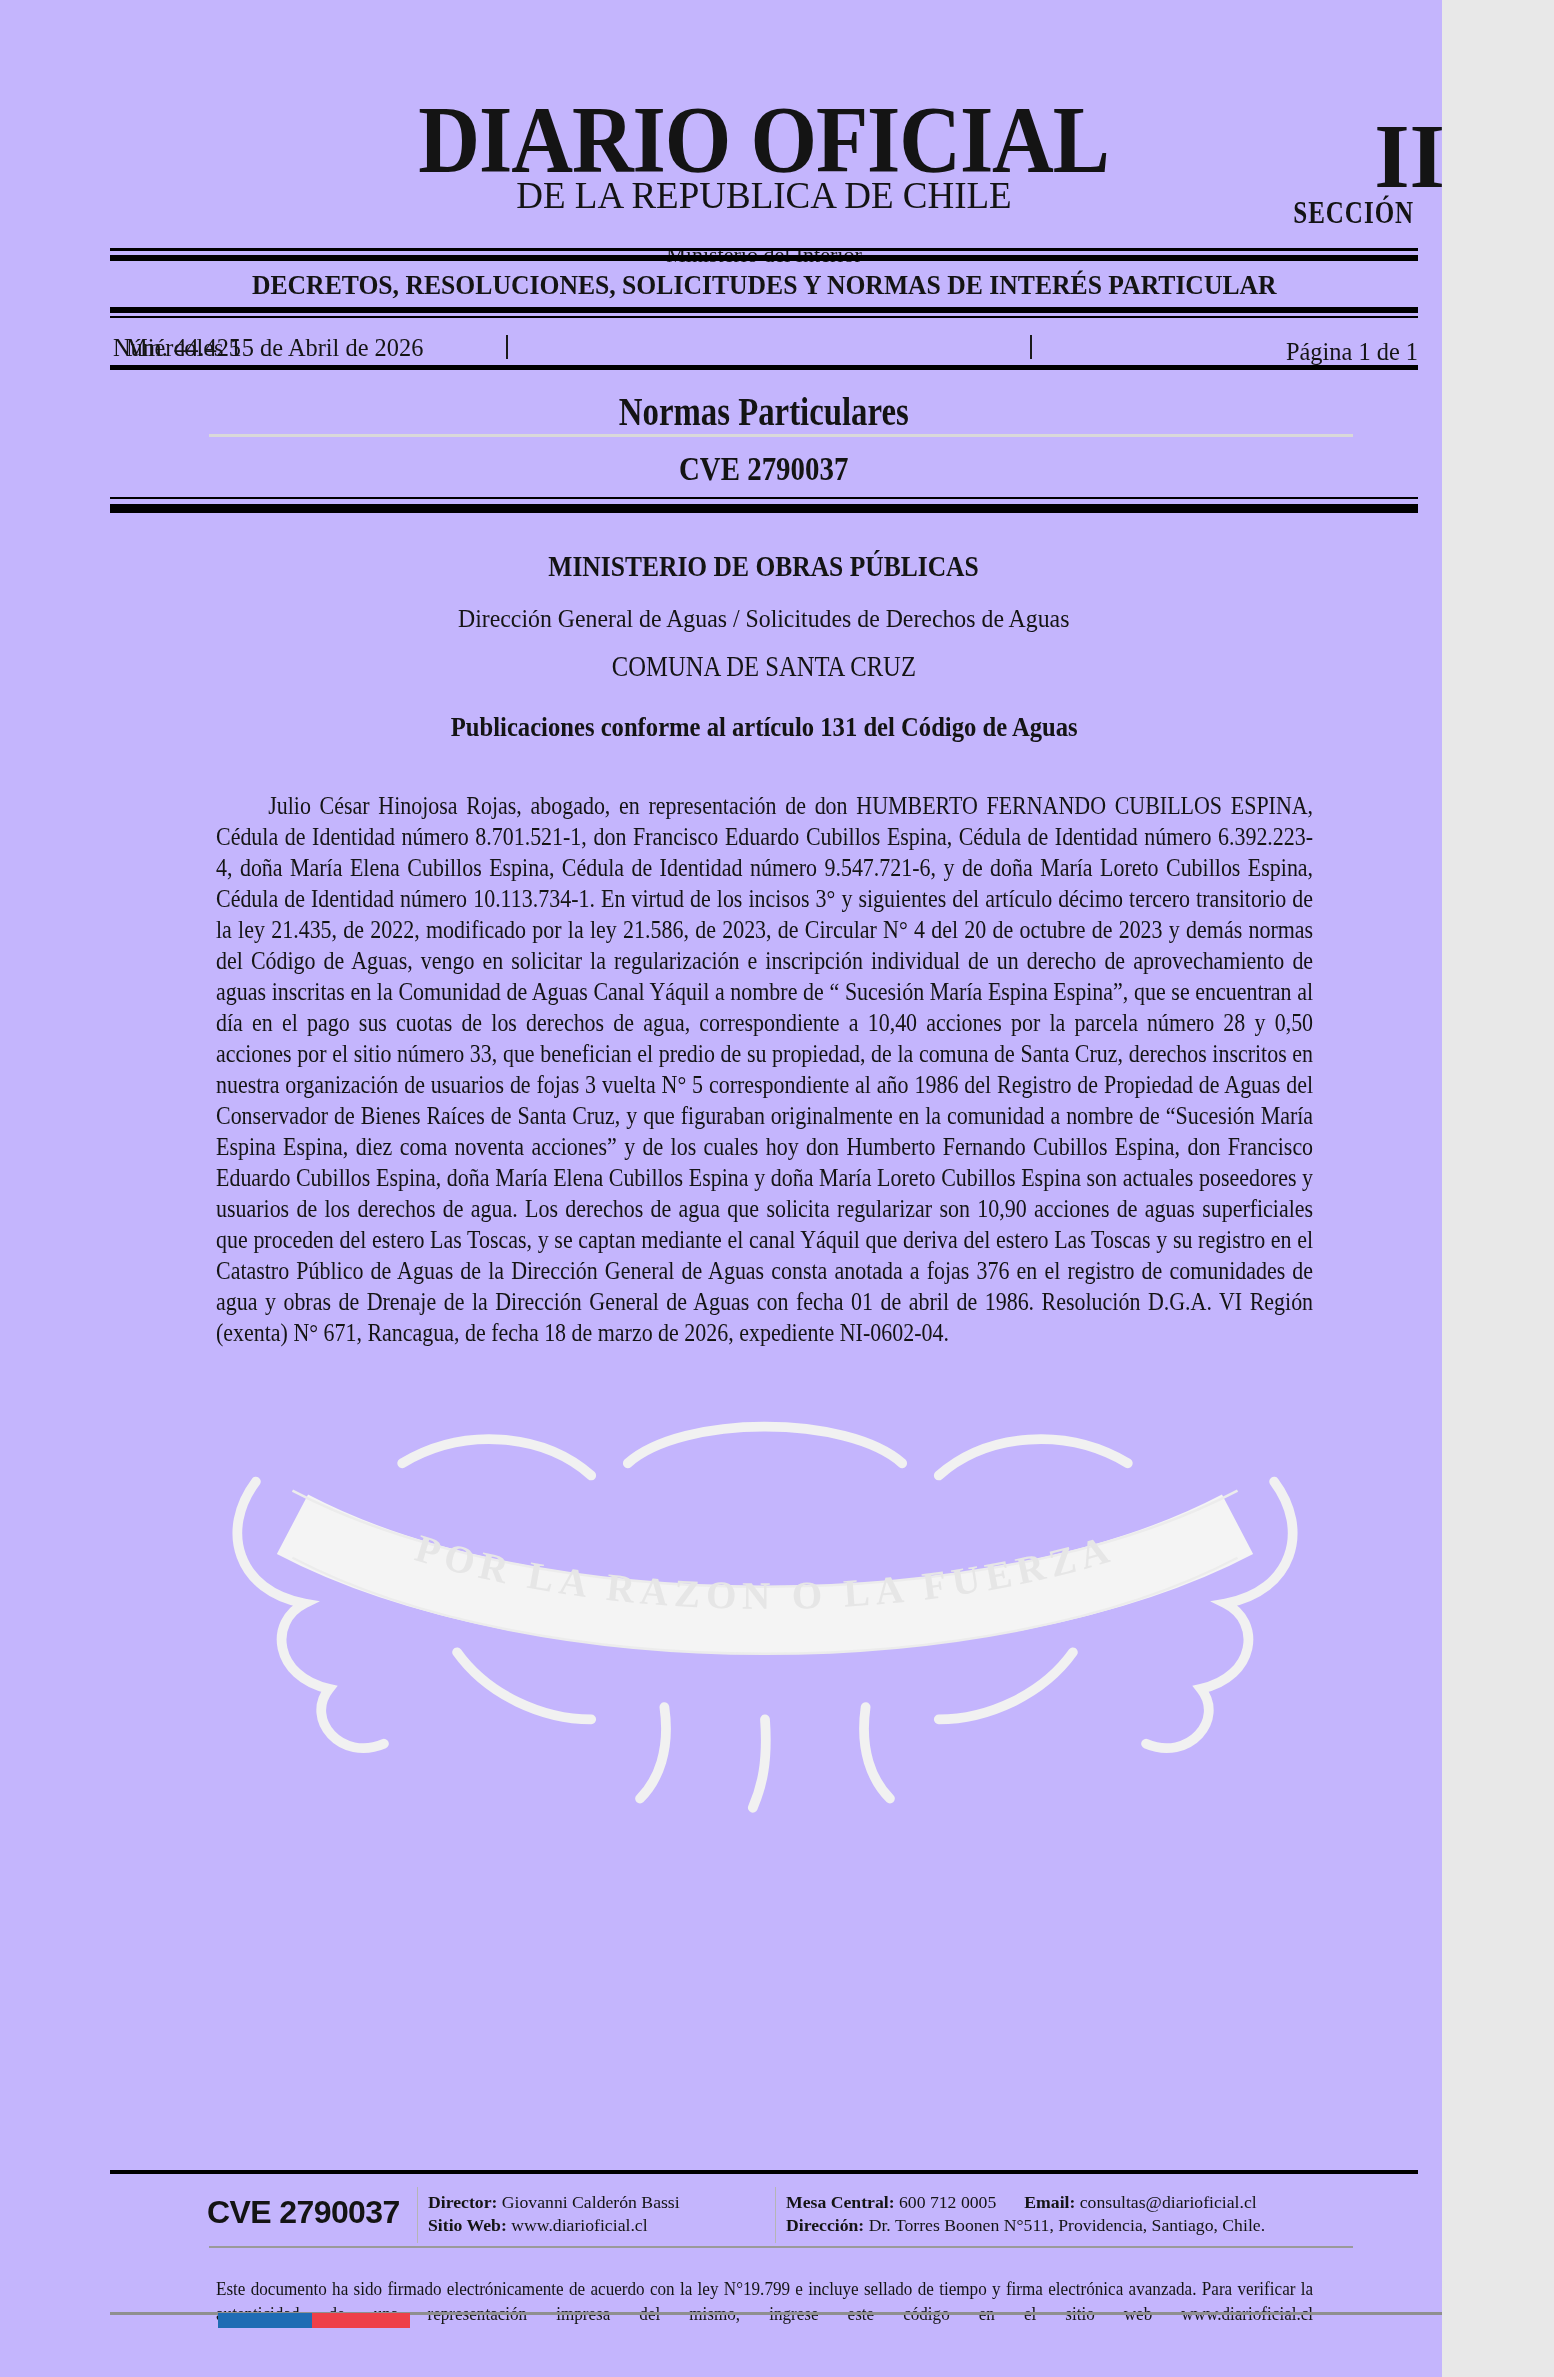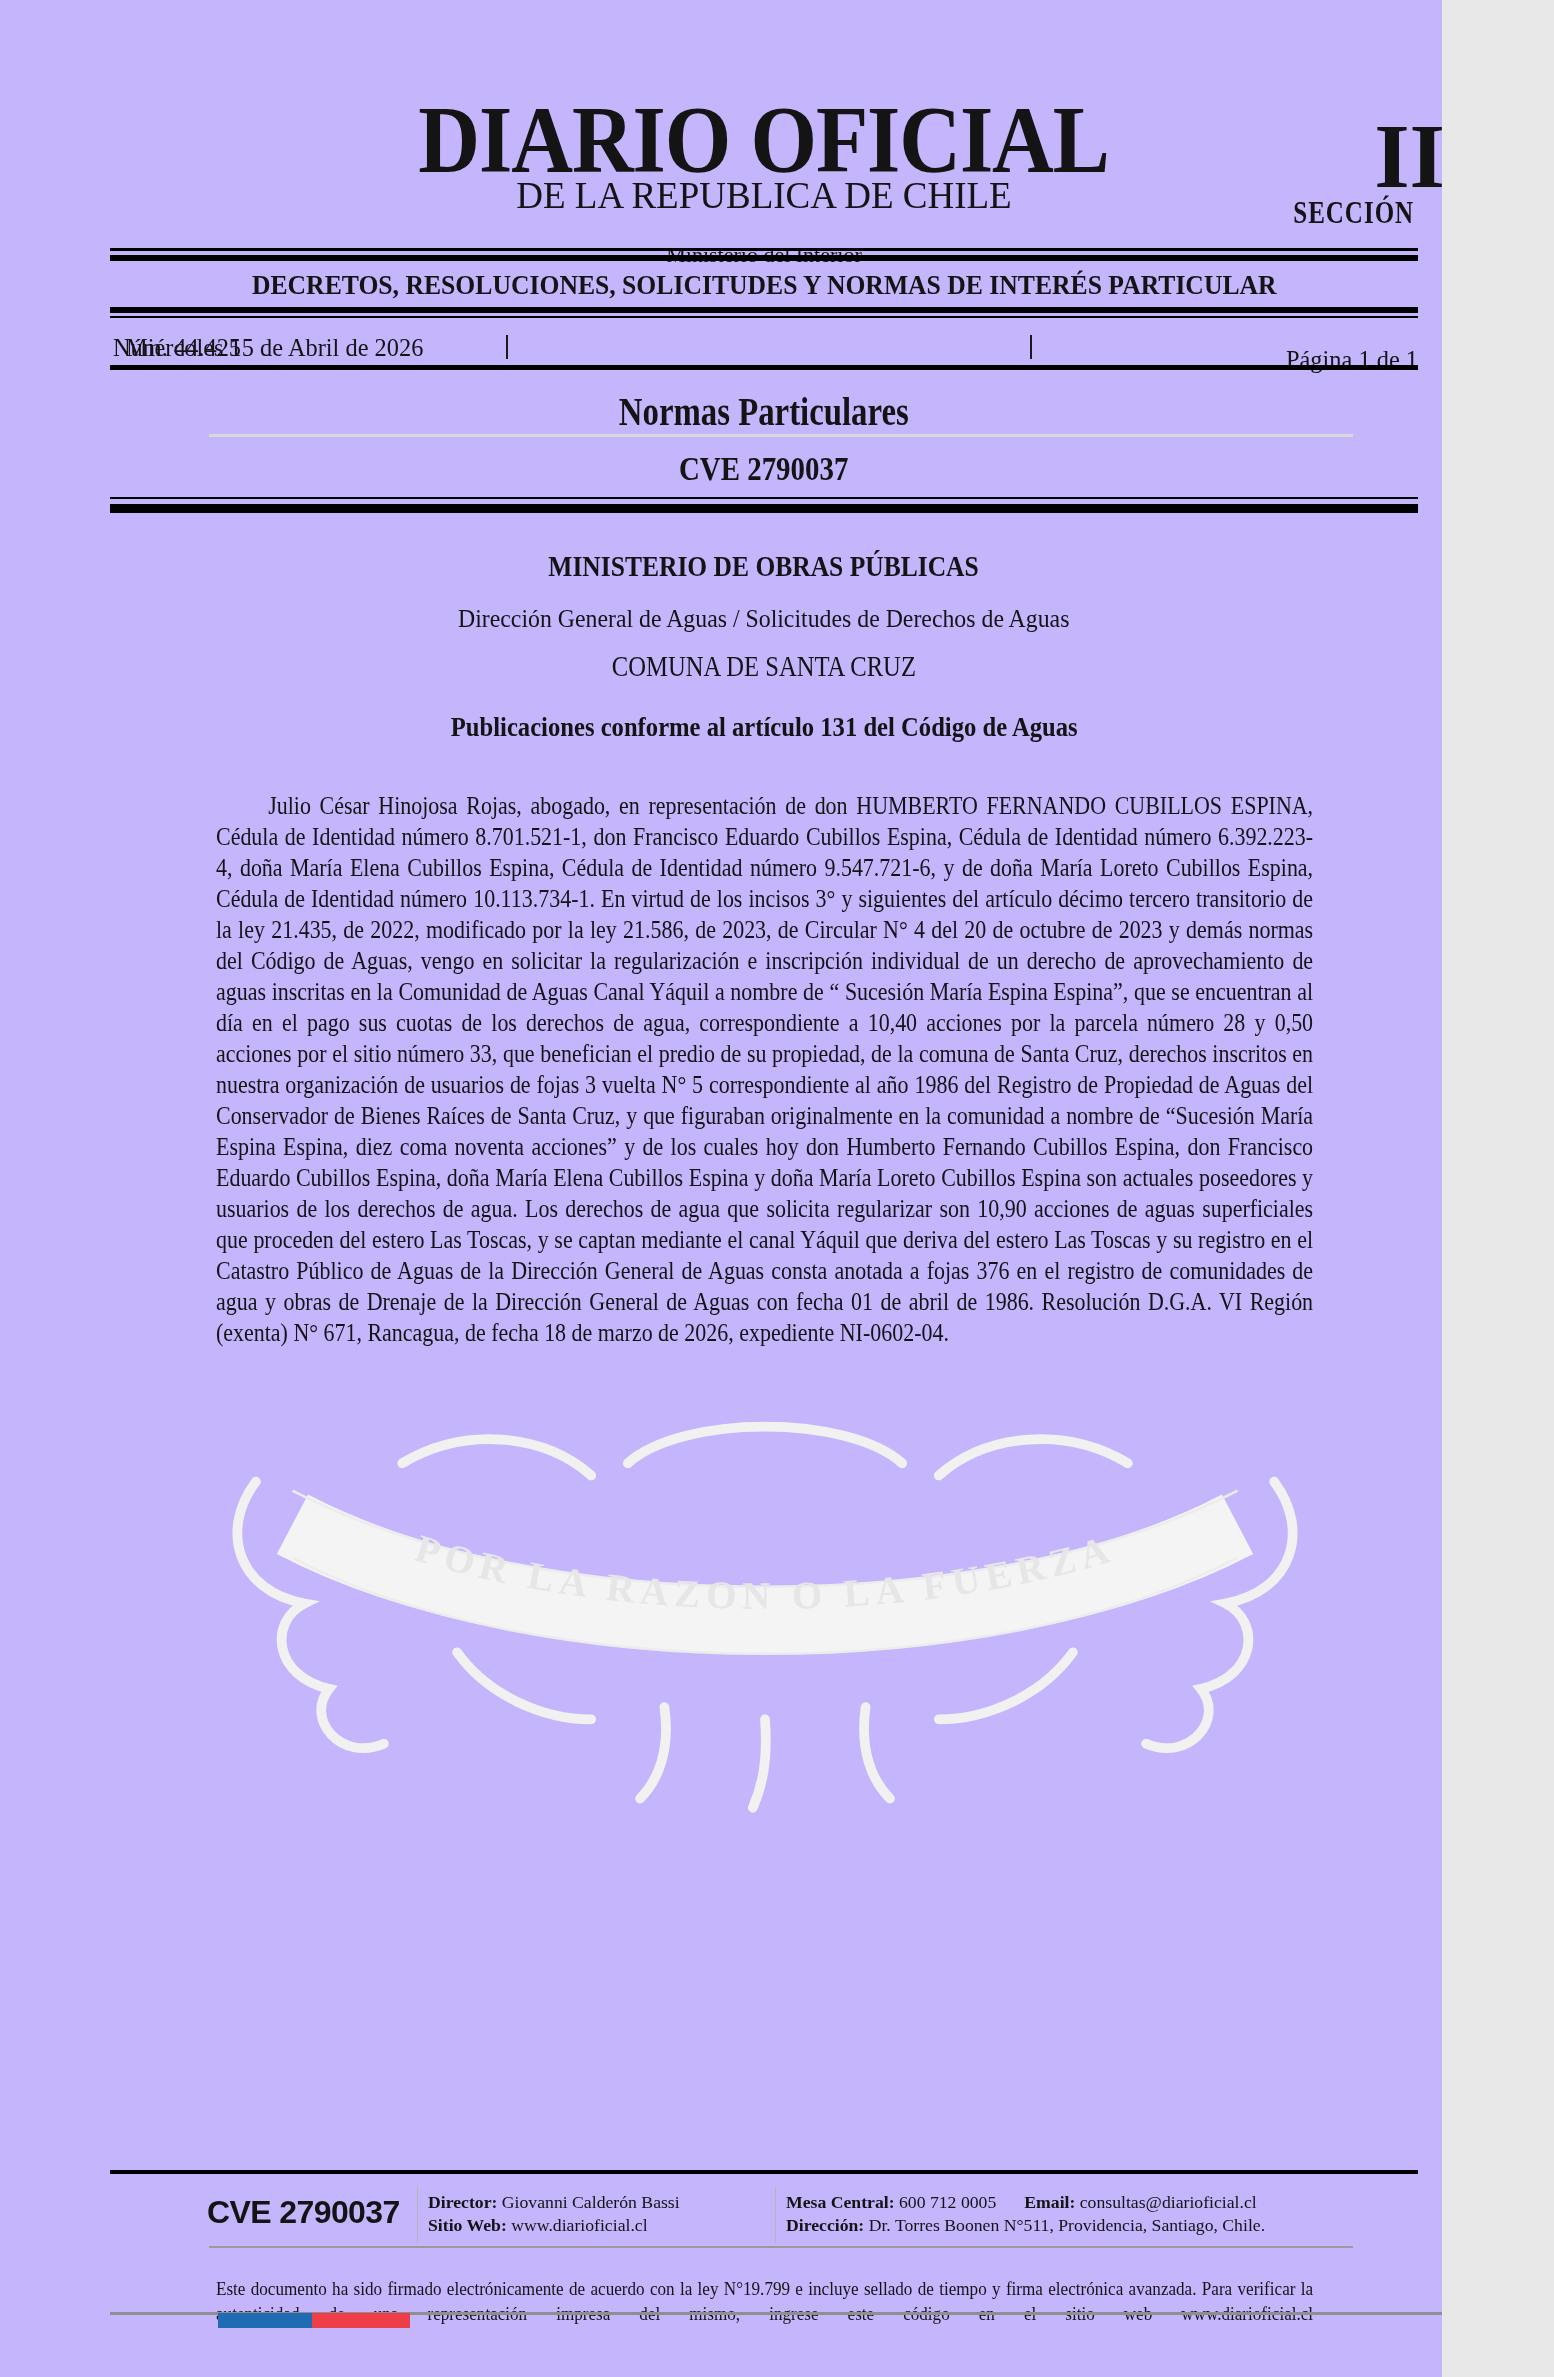--- a/index.html
+++ b/index.html
@@ -25,21 +25,21 @@
   .sec-roman{font-size:91px;line-height:79px;font-weight:bold;text-align:right;}
   .sec-label{font-size:30.5px;line-height:32px;font-weight:bold;letter-spacing:1.2px;margin-top:1.2px;}
   .sec-label .cx{transform:scaleX(0.82);}
   
   .band-head{top:268px;font-size:27px;line-height:34px;font-weight:bold;}
   .band-head .cx{transform:scaleX(0.95);}
   
   .meta{top:333px;left:110px;width:1308px;height:29px;font-size:24.4px;line-height:29px;}
   .meta-num{position:absolute;left:3px;top:0;}
   .meta-date{position:absolute;left:16px;width:100%;text-align:left;top:0;}
-  .meta-page{position:absolute;right:0;top:12px;margin-left:48px;}
+  .meta-page{position:absolute;right:0;top:4px;margin-left:48px;}
   .vsep{position:absolute;width:1.8px;height:24.4px;top:335px;background:#1a1a1a;}
   
   .normas{top:389px;font-size:40px;line-height:45px;font-weight:bold;}
   .normas .cx{transform:scaleX(0.82);}
   .cve-head{top:450px;font-size:34px;line-height:38px;font-weight:bold;}
   .cve-head .cx{transform:scaleX(0.85);}
   
   .h-min{top:550px;font-size:29px;line-height:33px;font-weight:bold;}
   .h-min .cx{transform:scaleX(0.88);}
   .h-dir{top:604px;font-size:25.6px;line-height:30.5px;}

